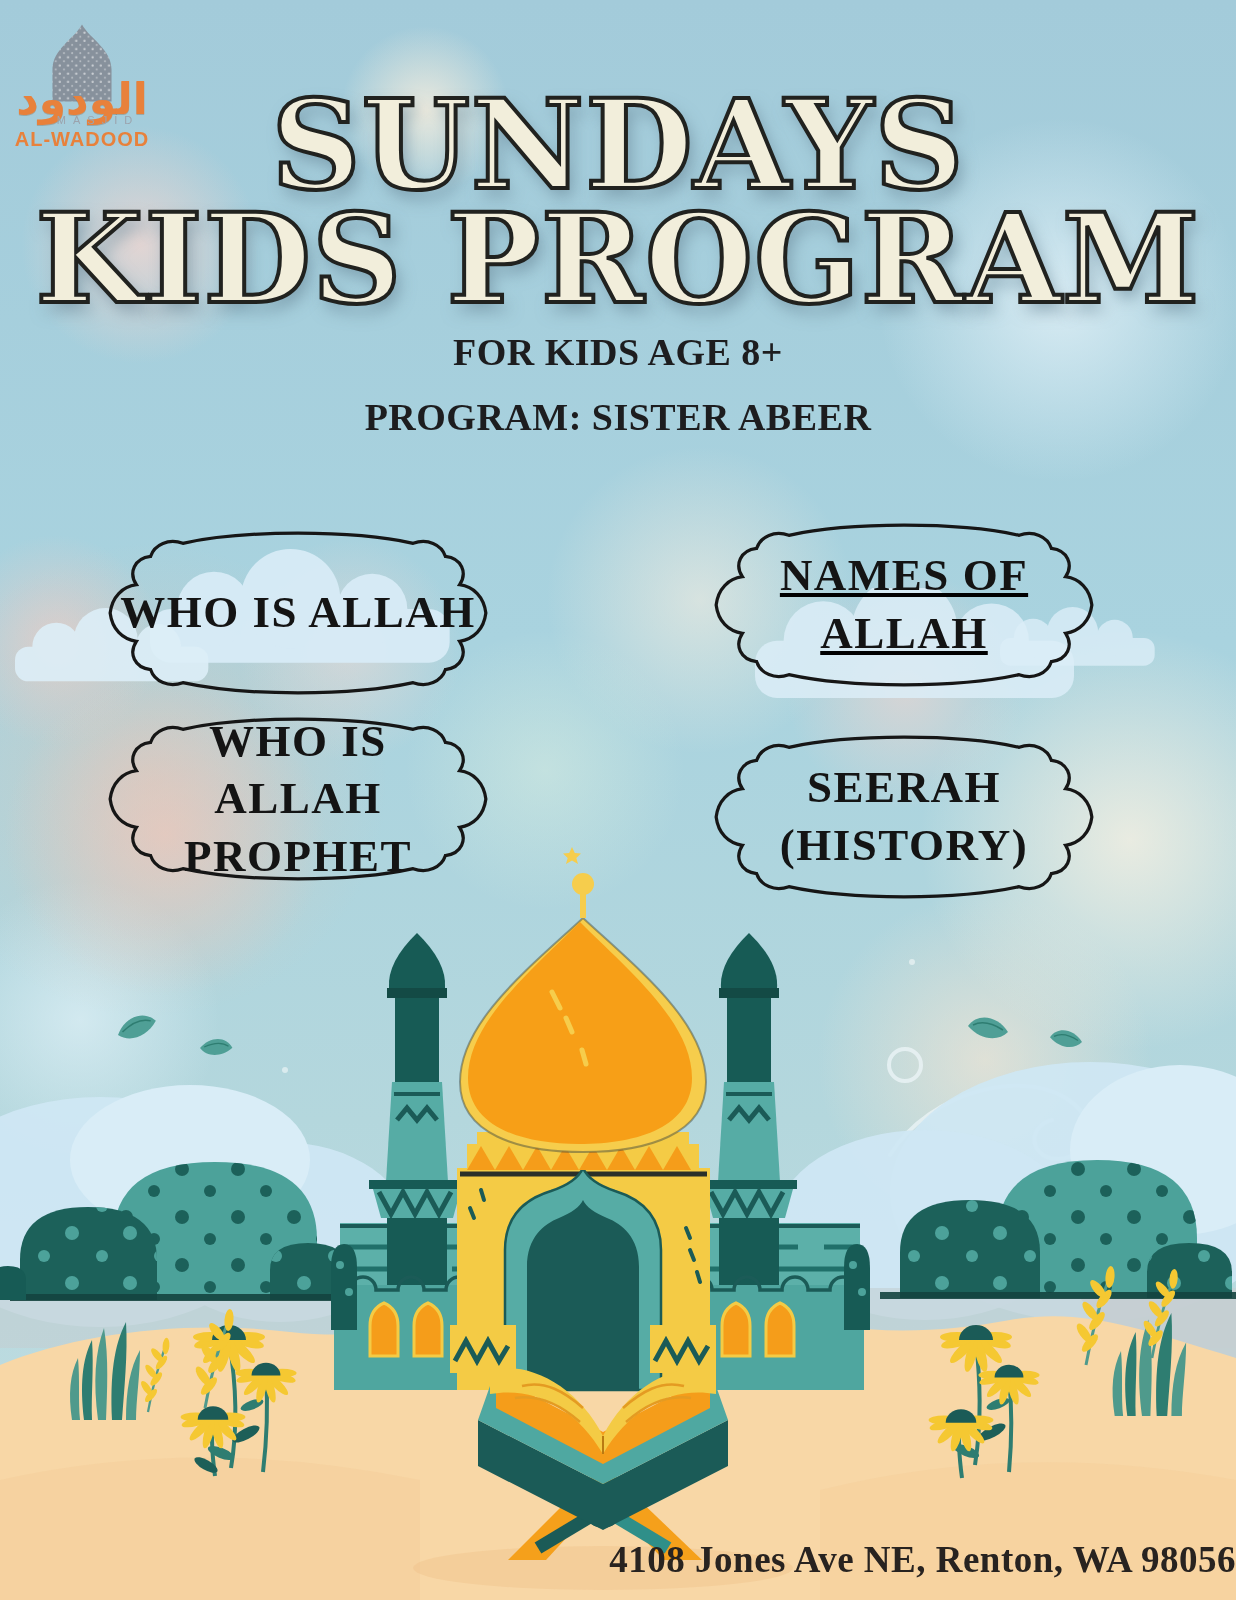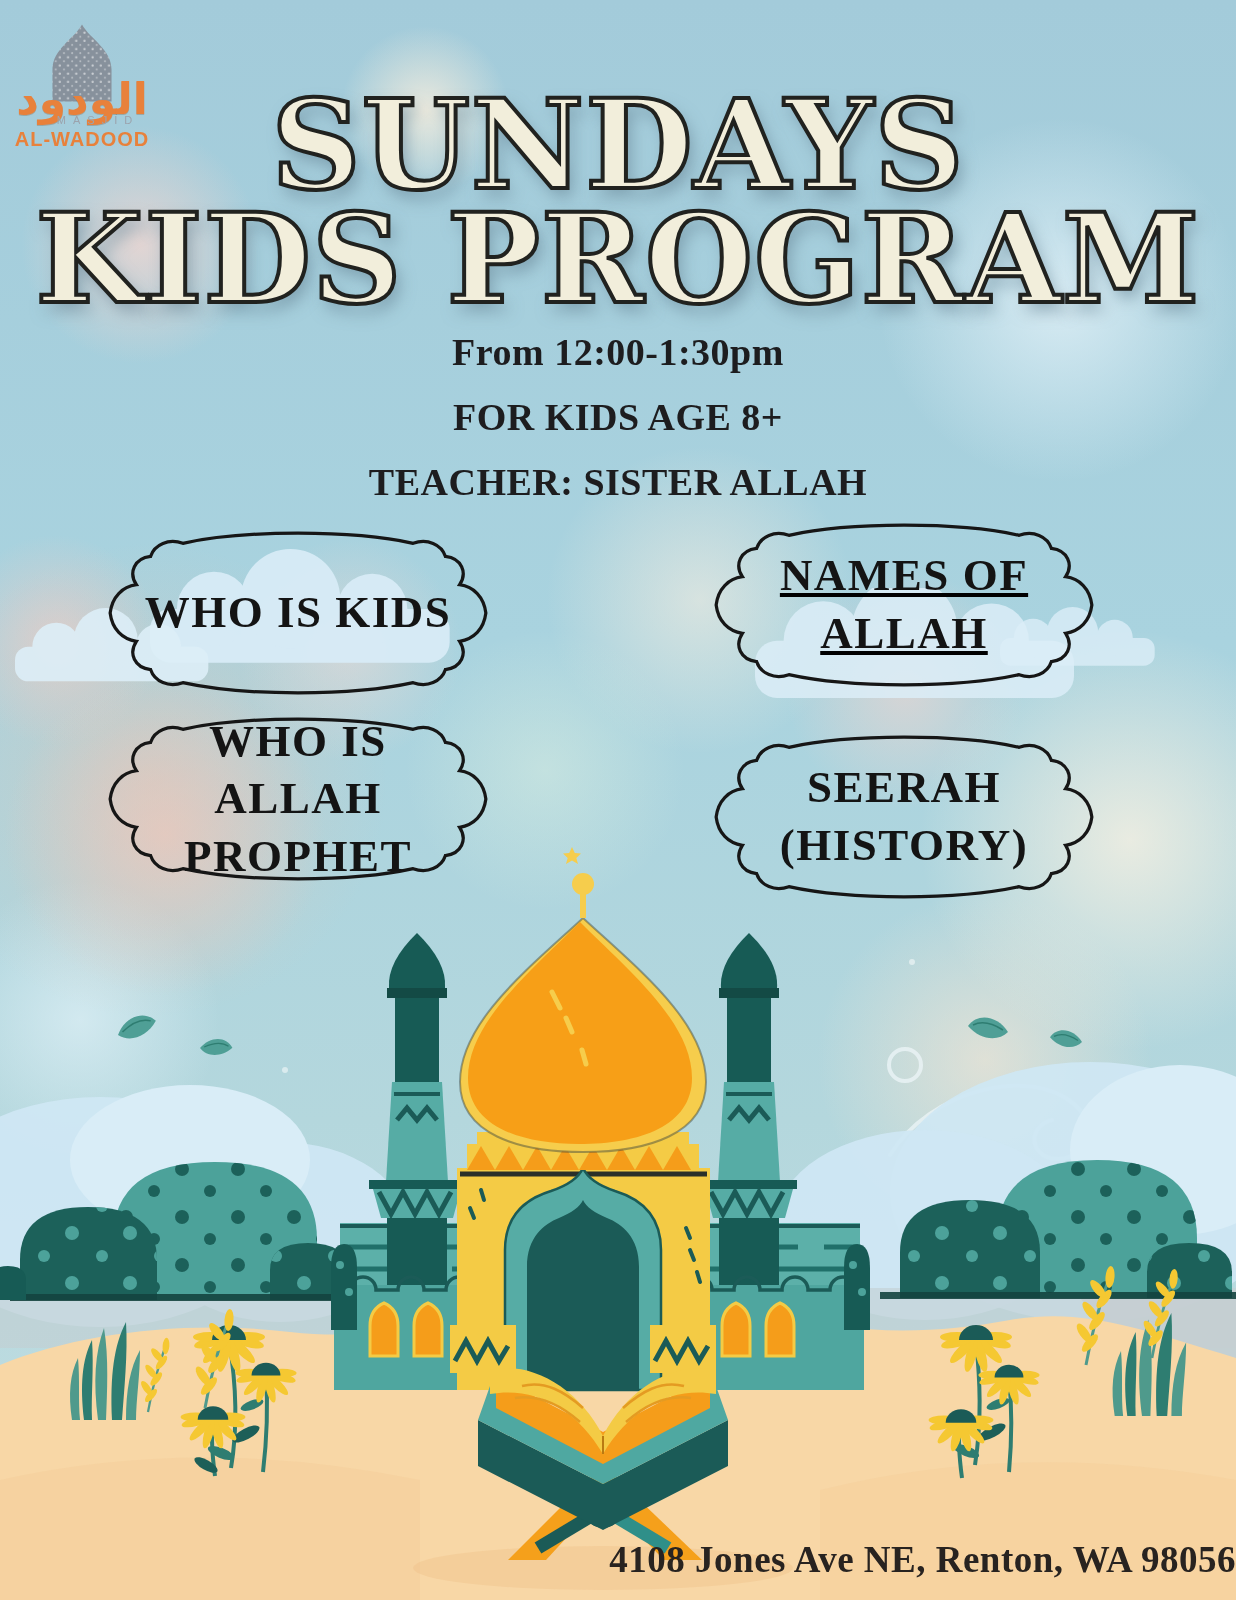--- a/index.html
+++ b/index.html
@@ -71,23 +71,22 @@
     <div class="logo-arabic">الودود</div>
     <div class="logo-masjid" style="letter-spacing:7px;">MASJID</div>
     <div class="logo-name">AL-WADOOD</div>
   </div>
 
   <div class="title">
     <div>SUNDAYS</div>
     <div>KIDS PROGRAM</div>
   </div>
   <div class="details">
-    <div class="line">From 12:00-1:30pm</div>
     <div class="line">FOR KIDS AGE 8+</div>
-    <div class="line">TEACHER: SISTER ALLAH</div>
+    <div class="line">PROGRAM: SISTER ABEER</div>
   </div>
 
   <svg class="cloud" style="left:150px;top:548px;width:310px;height:126px;opacity:.95" viewBox="0 0 300 100">
     <g fill="#d8ecf7">
         <rect y="48" width="290" height="52" rx="20"></rect>
         <circle cx="62" cy="48" r="36"></circle>
         <circle cx="136" cy="38" r="48"></circle>
         <circle cx="215" cy="48" r="34"></circle>
       </g>
   </svg>
@@ -113,21 +112,21 @@
         <circle cx="62" cy="48" r="36"></circle>
         <circle cx="136" cy="38" r="48"></circle>
         <circle cx="215" cy="48" r="34"></circle>
       </g>
   </svg>
 
   <div class="bubble" style="left:96px;top:528px;">
     <svg class="frame" viewBox="0 0 400 168">
       <path d="M14,84 C16,68 26,58 40,56 C32,44 38,30 54,28 C58,16 72,10 86,15 C122,7 160,5 200,5 C240,5 278,7 314,15 C328,10 342,16 346,28 C362,30 368,44 360,56 C374,58 384,68 386,84 C384,100 374,110 360,112 C368,124 362,138 346,140 C342,152 328,158 314,153 C278,161 240,163 200,163 C160,163 122,161 86,153 C72,158 58,152 54,140 C38,138 32,124 40,112 C26,110 16,100 14,84 Z" fill="none" stroke="#161616" stroke-width="3.2"></path>
     </svg>
-    <div class="tlabel" style="width:370px;">WHO IS KIDS</div>
+    <div class="tlabel" style="width:370px;">WHO IS ALLAH</div>
   </div>
   <div class="bubble" style="left:702px;top:520px;text-decoration:underline;">
     <svg class="frame" viewBox="0 0 400 168">
       <path d="M14,84 C16,68 26,58 40,56 C32,44 38,30 54,28 C58,16 72,10 86,15 C122,7 160,5 200,5 C240,5 278,7 314,15 C328,10 342,16 346,28 C362,30 368,44 360,56 C374,58 384,68 386,84 C384,100 374,110 360,112 C368,124 362,138 346,140 C342,152 328,158 314,153 C278,161 240,163 200,163 C160,163 122,161 86,153 C72,158 58,152 54,140 C38,138 32,124 40,112 C26,110 16,100 14,84 Z" fill="none" stroke="#161616" stroke-width="3.2"></path>
     </svg>
     <div class="tlabel" style="width:280px;">NAMES OF ALLAH</div>
   </div>
   <div class="bubble" style="left:96px;top:714px;">
     <svg class="frame" viewBox="0 0 400 168">
       <path d="M14,84 C16,68 26,58 40,56 C32,44 38,30 54,28 C58,16 72,10 86,15 C122,7 160,5 200,5 C240,5 278,7 314,15 C328,10 342,16 346,28 C362,30 368,44 360,56 C374,58 384,68 386,84 C384,100 374,110 360,112 C368,124 362,138 346,140 C342,152 328,158 314,153 C278,161 240,163 200,163 C160,163 122,161 86,153 C72,158 58,152 54,140 C38,138 32,124 40,112 C26,110 16,100 14,84 Z" fill="none" stroke="#161616" stroke-width="3.2"></path>

